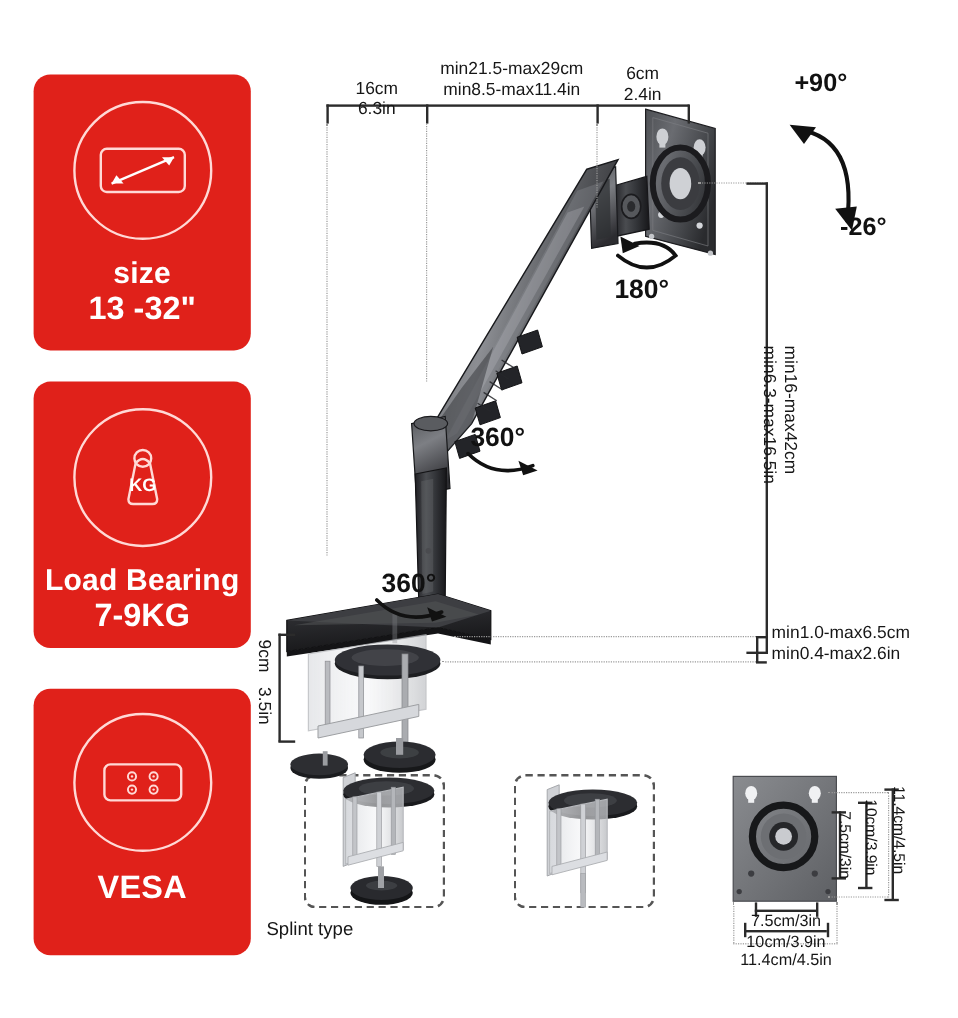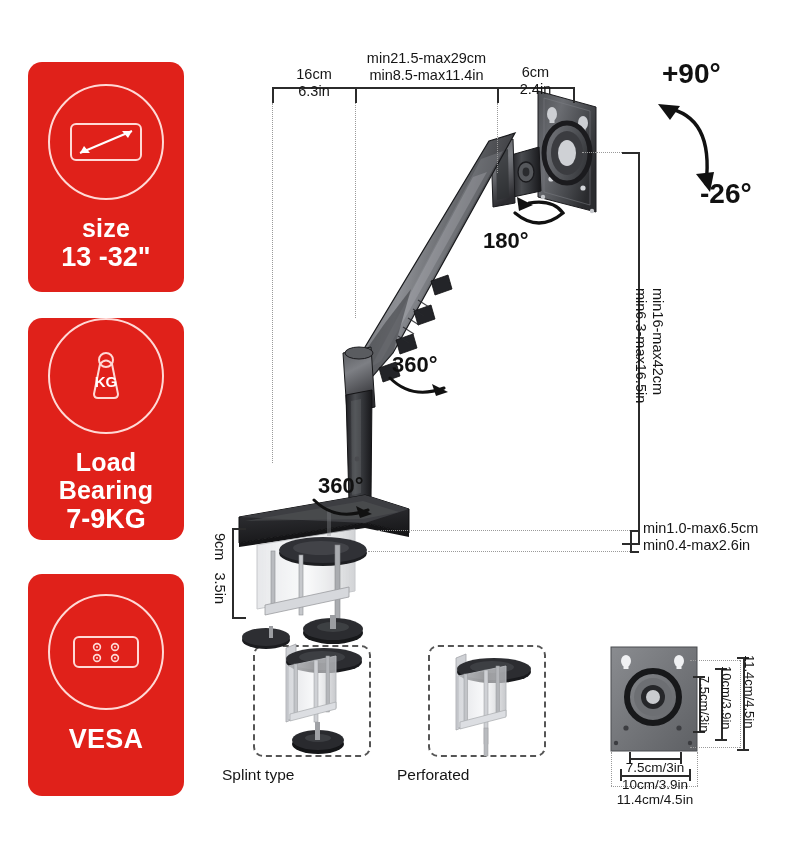--- a/index.html
+++ b/index.html
@@ -17,30 +17,30 @@
     width: 798px;
     height: 848px;
     background: #ffffff;
     overflow: hidden;
   }
 
   
   .feature-card {
     position: absolute;
     left: 28px;
-    width: 156px;
+    width: 181px;
     background: #e0211a;
     border-radius: 14px;
     display: flex;
     flex-direction: column;
     align-items: center;
     box-sizing: border-box;
   }
   #card-size      { top: 62px;  height: 230px; padding-top: 22px; }
-  #card-load      { top: 318px; height: 222px; }
+  #card-load      { top: 318px; height: 222px; padding-top: 22px; }
   #card-vesa      { top: 574px; height: 222px; padding-top: 20px; }
 
   .card-icon-ring {
     width: 112px;
     height: 112px;
     border: 2px solid #ffd9d6;
     border-radius: 50%;
     position: relative;
     display: flex;
     align-items: center;
@@ -96,21 +96,21 @@
     border-top: 1.5px dotted #9a9a9a;
   }
   .dotted-v {
     position: absolute;
     width: 0;
     border-left: 1.5px dotted #9a9a9a;
   }
 
   .angle-label {
     position: absolute;
-    font-size: 28px;
+    font-size: 21px;
     font-weight: bold;
     color: #111;
     white-space: nowrap;
   }
   .rot-label {
     position: absolute;
     font-size: 22px;
     font-weight: bold;
     color: #111;
     white-space: nowrap;
@@ -318,38 +318,38 @@
   <div class="dotted-v" style="left:497px; top:103px; height:70px;"></div>
 
   <div class="dim center" style="left:272px; top:66px; width:84px;">
     <div>16cm</div>
     <div>6.3in</div>
   </div>
   <div class="dim center" style="left:355px; top:50px; width:143px;">
     <div>min21.5-max29cm</div>
     <div>min8.5-max11.4in</div>
   </div>
-  <div class="dim center" style="left:497px; top:64px; width:77px;">
+  <div class="dim center" style="left:497px; top:54px; width:77px;">
     <div>6cm</div>
     <div>2.4in</div>
   </div>
 
   <svg class="art" style="left:648px; top:88px;" width="90" height="110" viewBox="0 0 90 110">
     <path d="M18 20 Q66 28 58 96" fill="none" stroke="#111" stroke-width="3.4" stroke-linecap="round"></path>
     <polygon points="10,16 32,18 22,32" fill="#111"></polygon>
     <polygon points="62,104 48,86 66,84" fill="#111"></polygon>
   </svg>
   <div class="angle-label" style="left:662px; top:58px;">+90°</div>
   <div class="angle-label" style="left:700px; top:178px;">-26°</div>
 
   <svg class="art" style="left:505px; top:195px;" width="70" height="36" viewBox="0 0 70 36">
     <path d="M10 18 Q34 38 58 18 Q48 4 24 8" fill="none" stroke="#111" stroke-width="3.2" stroke-linecap="round"></path>
     <polygon points="12,2 28,10 14,16" fill="#111"></polygon>
   </svg>
-  <div class="rot-label" style="left:483px; top:228px;">180°</div>
+  <div class="rot-label" style="left:512px; top:228px;">180°</div>
 
   <div class="rot-label" style="left:392px; top:352px;">360°</div>
   <svg class="art" style="left:382px; top:370px;" width="74" height="30" viewBox="0 0 74 30">
     <path d="M8 8 Q30 30 62 18" fill="none" stroke="#111" stroke-width="3" stroke-linecap="round"></path>
     <polygon points="66,22 50,14 54,26" fill="#111"></polygon>
   </svg>
 
   <div class="rot-label" style="left:318px; top:473px;">360°</div>
   <svg class="art" style="left:306px; top:492px;" width="76" height="30" viewBox="0 0 76 30">
     <path d="M8 8 Q30 30 62 18" fill="none" stroke="#111" stroke-width="3" stroke-linecap="round"></path>
@@ -436,21 +436,20 @@
 
     <rect x="36" y="34" width="3.5" height="50" fill="#c2c4c8" stroke="#94969a" stroke-width="0.5"></rect>
     <rect x="56" y="30" width="4" height="74" fill="#cfd1d5" stroke="#94969a" stroke-width="0.5"></rect>
     <rect x="68" y="26" width="3.5" height="52" fill="#b4b6ba" stroke="#94969a" stroke-width="0.5"></rect>
 
     <path d="M32 82 L78 70 L78 77 L32 89 Z" fill="#dcdee2" stroke="#a8aaae" stroke-width="0.7"></path>
 
     <rect x="56" y="88" width="4" height="28" fill="#b9bbbf" stroke="#9a9c9f" stroke-width="0.5"></rect>
   </svg>
   <div class="mount-caption" style="left:397px; top:765px; width:180px;">
-    <div class="name">Perforated</div>
   </div>
 
   <svg class="art" style="left:609px; top:645px;" width="90" height="108" viewBox="0 0 90 108">
     <defs>
       <linearGradient id="gVp" x1="0" y1="0" x2="1" y2="1">
         <stop offset="0%" stop-color="#8a8c90"></stop>
         <stop offset="45%" stop-color="#76787c"></stop>
         <stop offset="100%" stop-color="#5e6064"></stop>
       </linearGradient>
     </defs>

